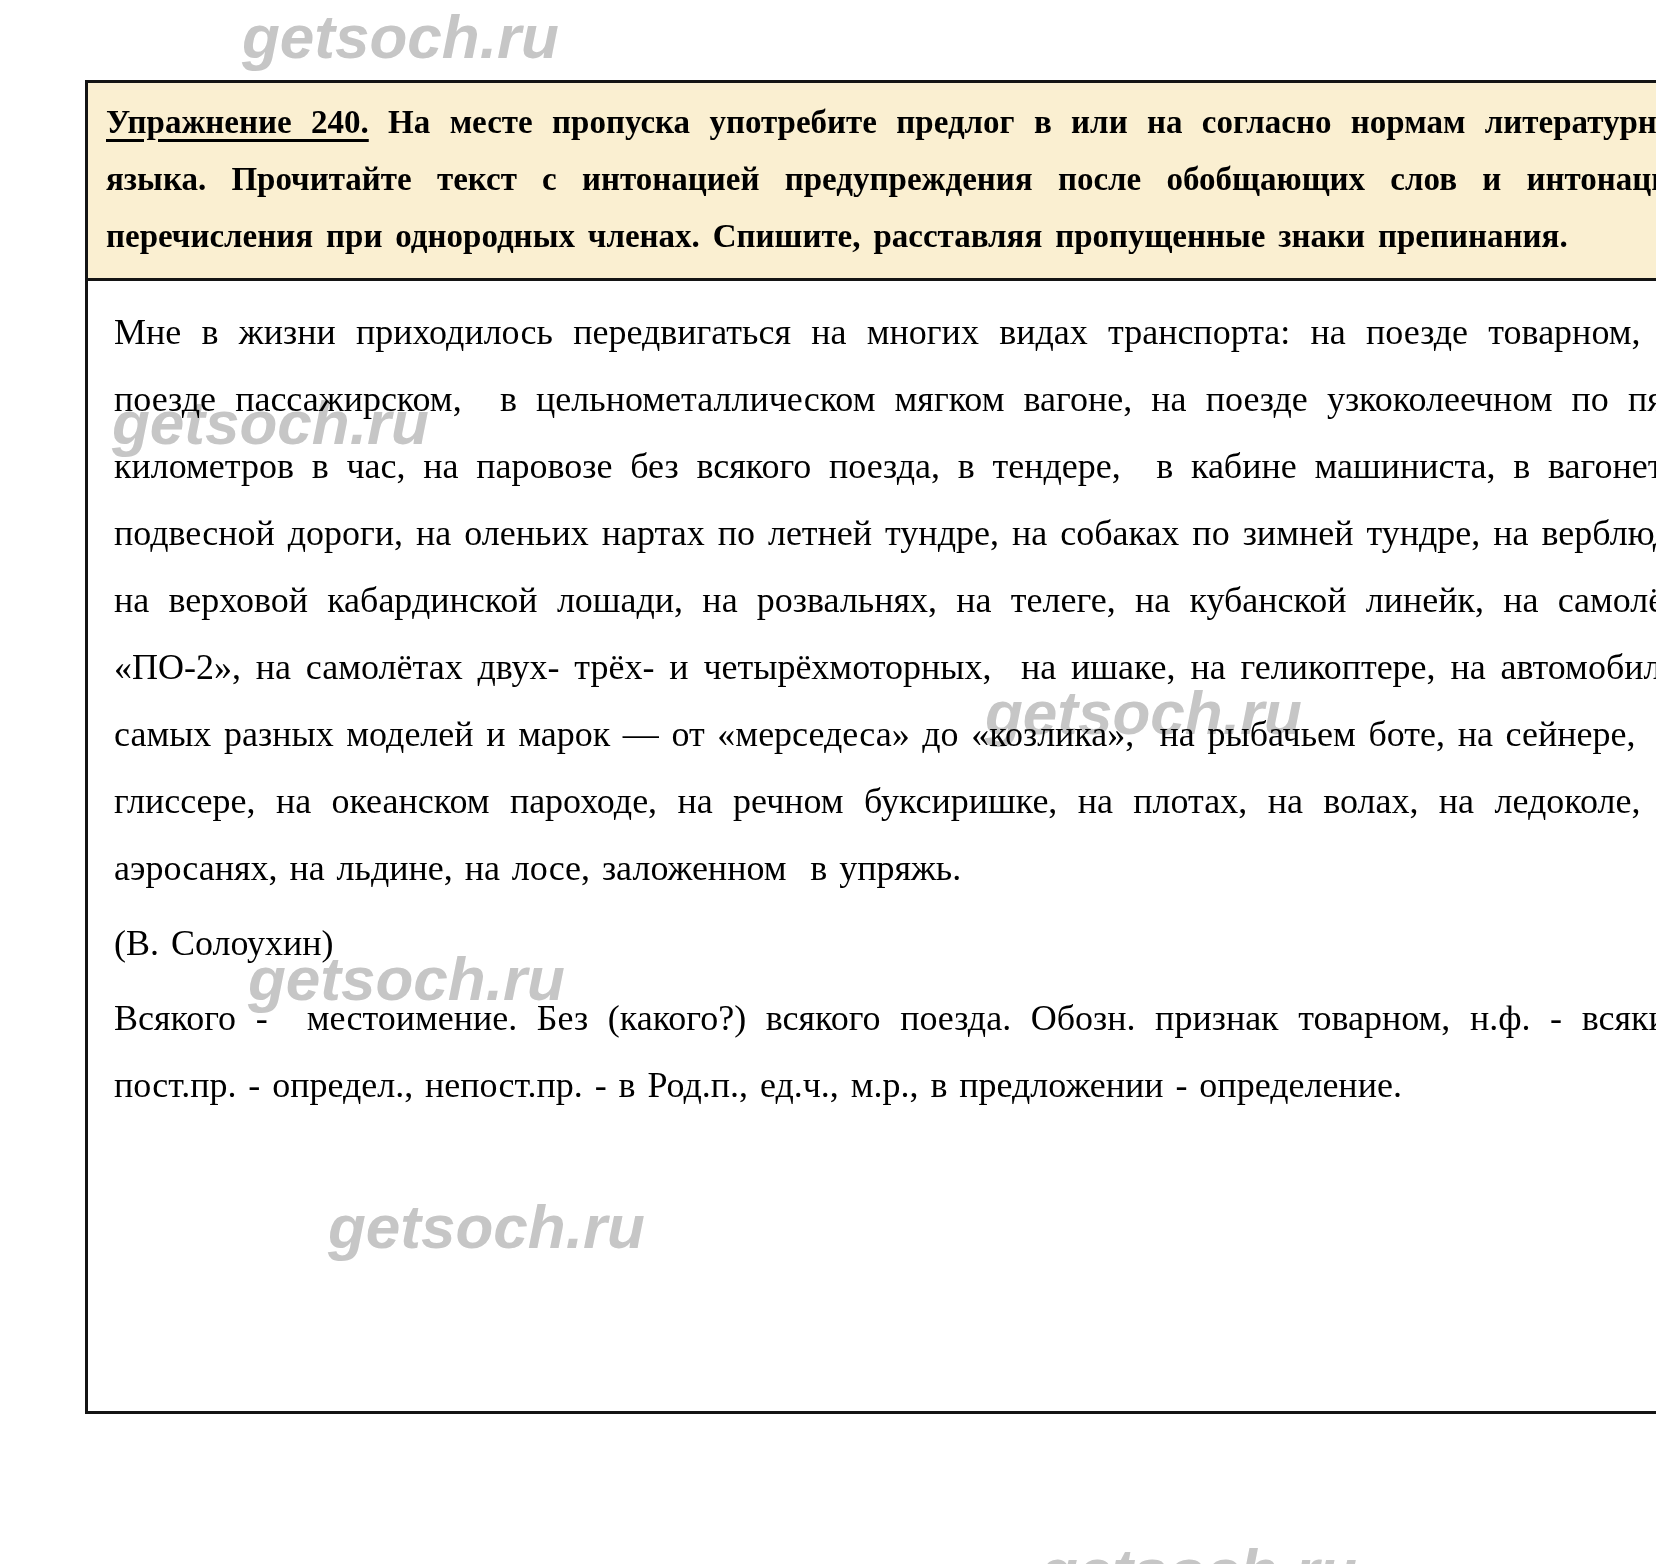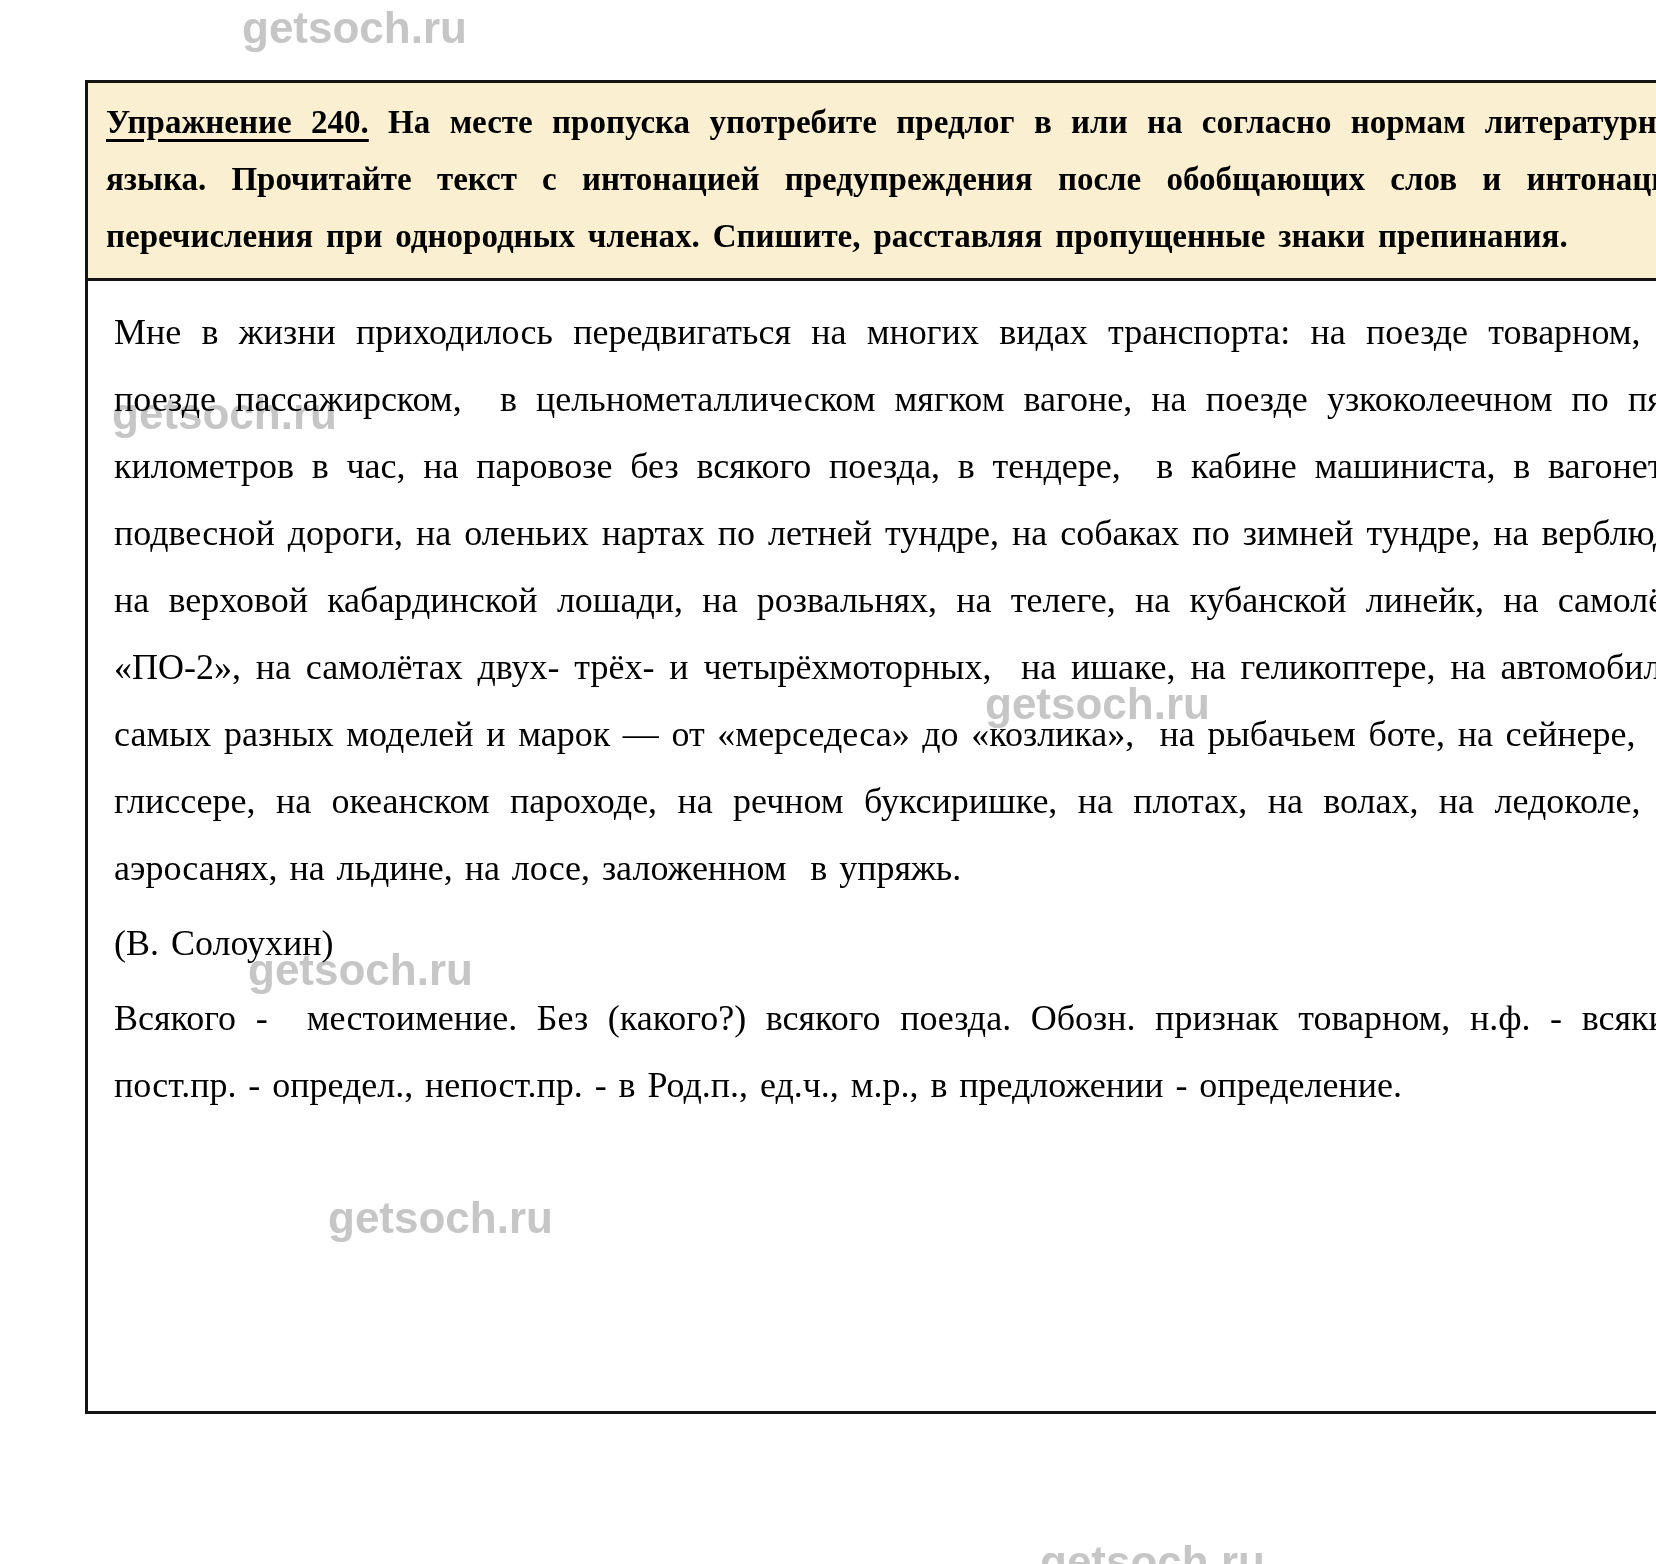--- a/index.html
+++ b/index.html
@@ -10,26 +10,27 @@
     overflow:hidden;
     font-family:"Liberation Serif","DejaVu Serif",serif;
     color:#000;
   }
   
   .watermark{
     position:absolute;
     z-index:1;
     font-family:"Liberation Sans","DejaVu Sans",sans-serif;
     font-weight:700;
-    font-size:44px;
+    font-size:62px;
     line-height:1;
     color:var(--watermark,#c6c6c6);
     pointer-events:none;
     user-select:none;
     white-space:nowrap;
+    font-style:italic;
   }
   .wm1{left:242px;top:6px;}
   .wm2{left:112px;top:392px;}
   .wm3{left:985px;top:682px;}
   .wm4{left:248px;top:948px;}
   .wm5{left:328px;top:1196px;}
   .wm6{left:1040px;top:1540px;}
 
   .frame{
     position:absolute;

